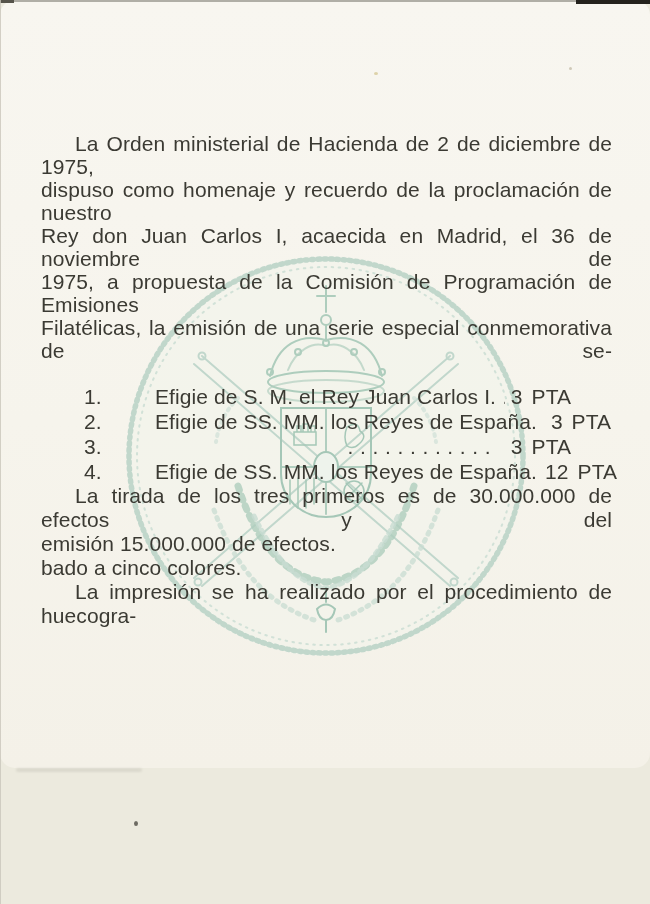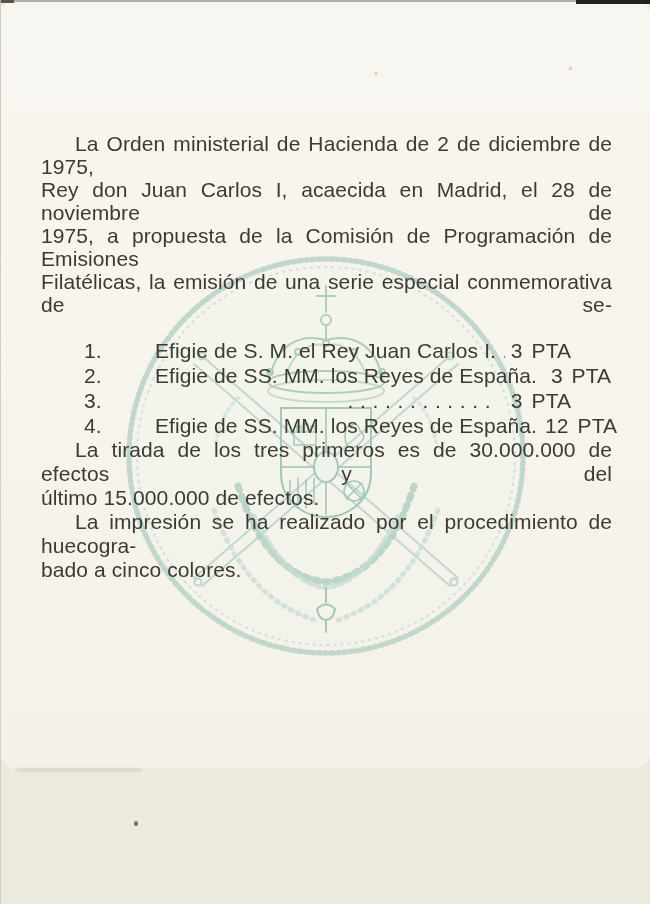--- a/index.html
+++ b/index.html
@@ -107,21 +107,22 @@
       <path d="M320 262 C298 322 266 356 220 372" stroke="#c8dcd2" stroke-width="5" stroke-dasharray="2 6" opacity="0.75"></path>
       <path d="M120 150 q-18 18 -22 44" stroke="#cfe0d7" stroke-width="4" stroke-dasharray="2 5" opacity="0.7"></path>
       <path d="M296 150 q18 18 22 44" stroke="#cfe0d7" stroke-width="4" stroke-dasharray="2 5" opacity="0.7"></path>
     </g>
   </svg>
 
   <main class="content">
 
     <p class="p1">
       <span class="ln ind">La Orden ministerial de Hacienda de 2 de diciembre de 1975,</span>
-      <span class="ln">Rey don Juan Carlos I, acaecida en Madrid, el 28 de noviembre de</span>
+      <span class="ln">dispuso como homenaje y recuerdo de la proclamación de nuestro</span>
+      <span class="ln">Rey don Juan Carlos I, acaecida en Madrid, el 36 de noviembre de</span>
       <span class="ln">1975, a propuesta de la Comisión de Programación de Emisiones</span>
       <span class="ln">Filatélicas, la emisión de una serie especial conmemorativa de se-</span>
     </p>
 
     <div class="stamp-list">
       <div class="row">
         <span class="num">1.</span>
         <span class="lbl">Efigie de S. M. el Rey Juan Carlos I</span>
         <span class="dots">. . . . . .</span>
         <span class="val">3 PTA</span>
@@ -140,22 +141,22 @@
       <div class="row">
         <span class="num">4.</span>
         <span class="lbl">Efigie de SS. MM. los Reyes de España</span>
         <span class="dots">. . . .</span>
         <span class="val">12 PTA</span>
       </div>
     </div>
 
     <p class="p2">
       <span class="ln ind">La tirada de los tres primeros es de 30.000.000 de efectos y del</span>
-      <span class="ln end">último 15.000.000 de efectos.</span>
+      <span class="ln end">emisión 15.000.000 de efectos.</span>
     </p>
 
     <p class="p3">
+      <span class="ln end">bado a cinco colores.</span>
       <span class="ln ind">La impresión se ha realizado por el procedimiento de huecogra-</span>
-      <span class="ln end">bado a cinco colores.</span>
     </p>
 
   </main>
 </div>
 
 </body></html>

